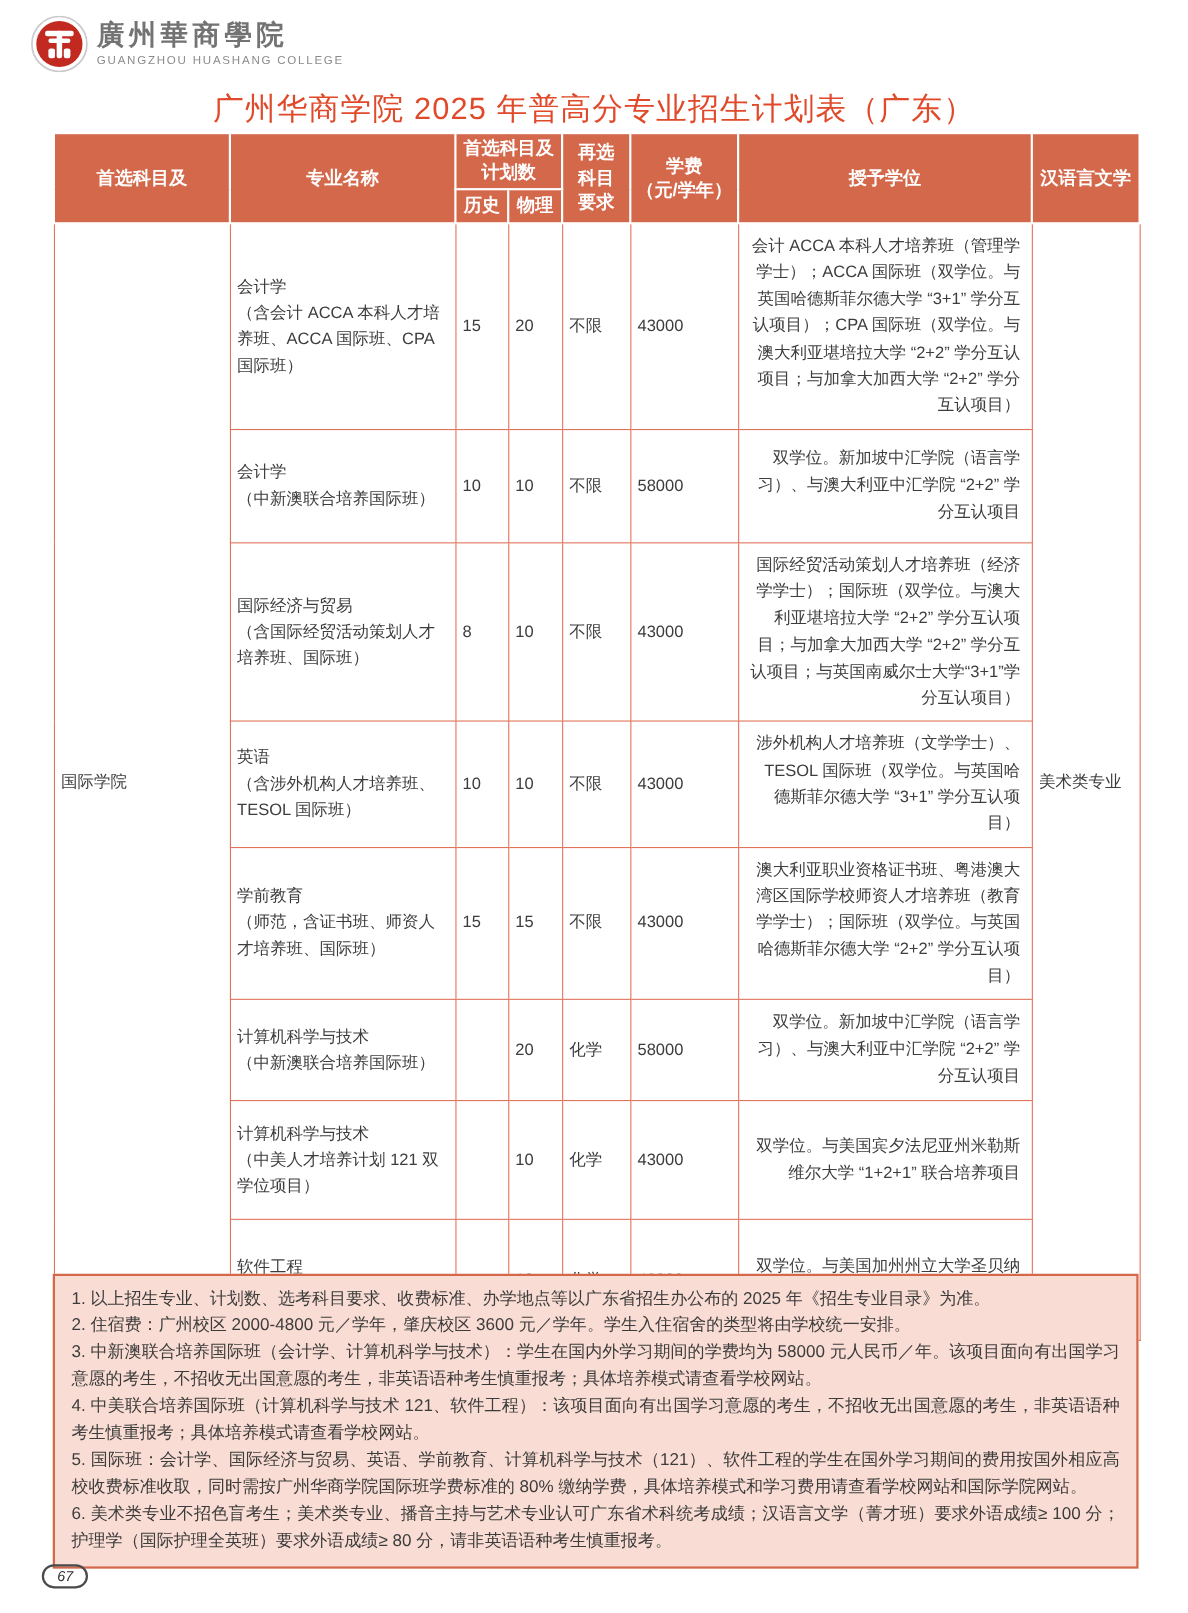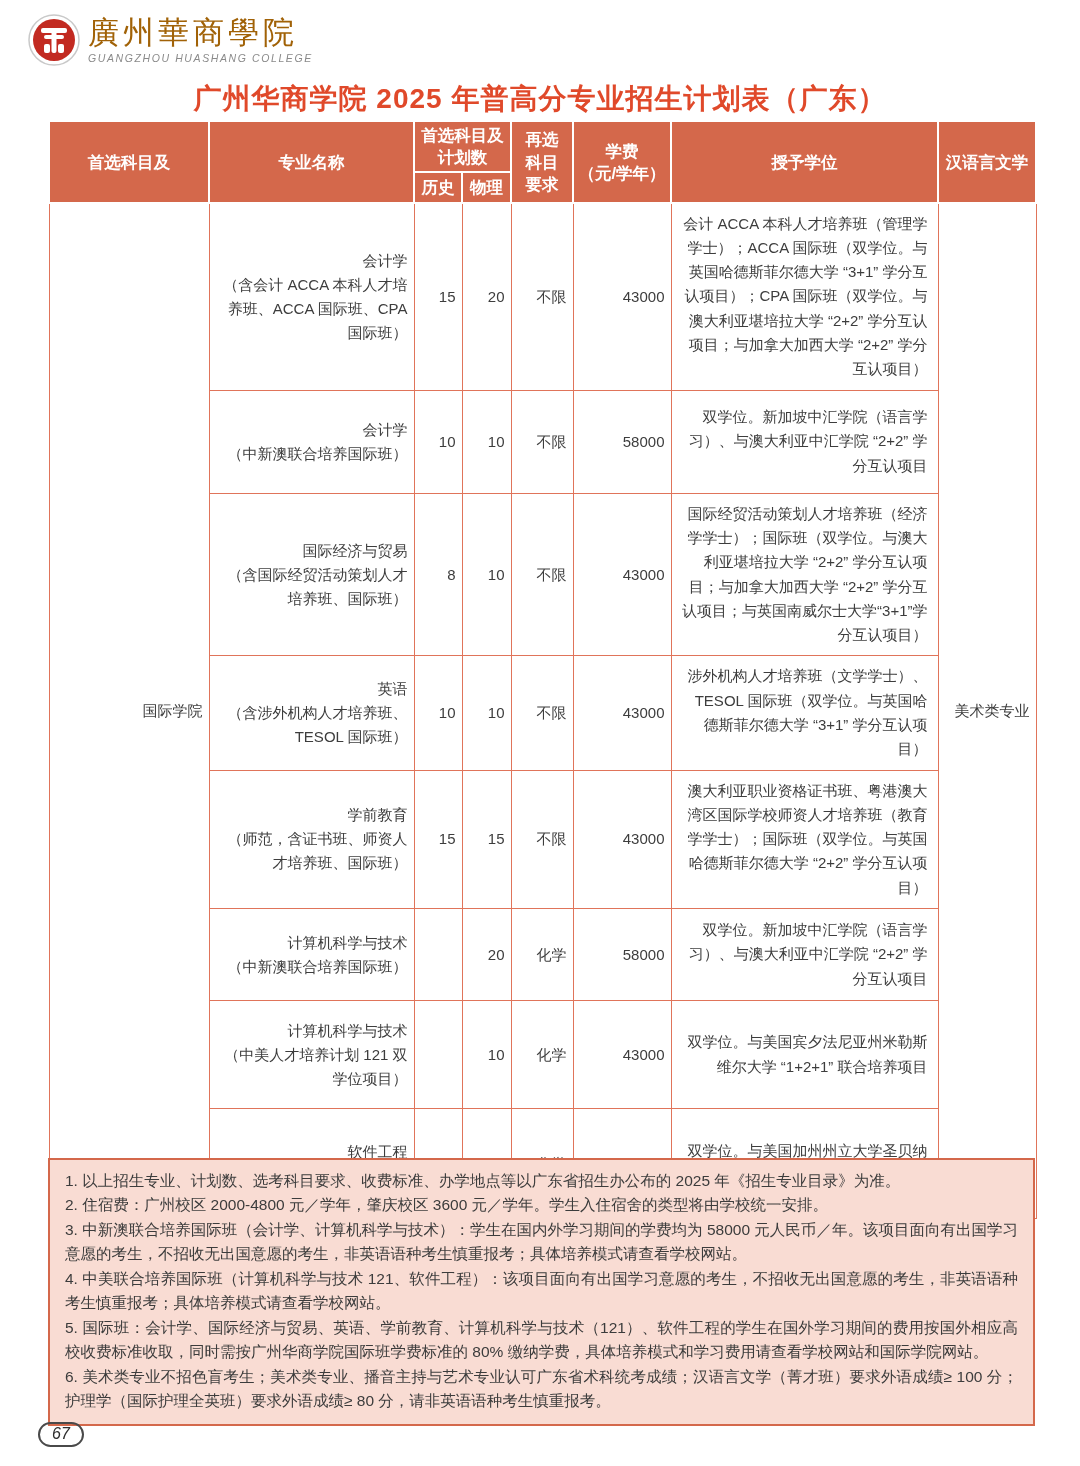--- a/index.html
+++ b/index.html
@@ -12,42 +12,41 @@
     color: #3d3d3d;
     overflow: hidden;
   }
 
   
   .logo-block { position: absolute; left: 28px; top: 14px; display: flex; align-items: center; }
   .logo-seal { width: 52px; height: 52px; flex: 0 0 auto; }
   .logo-text { margin-left: 8px; }
   .logo-cn {
     font-family: "Liberation Serif", serif;
-    font-weight: normal;
-    font-size: 31px;
-    color: #a16207;
+    font-weight: bold;
+    font-size: 25px;
+    color: #737373;
     letter-spacing: 4px;
     line-height: 1.1;
   }
   .logo-en {
     font-size: 10.5px;
     color: #8a8a8a;
     letter-spacing: 1.6px;
     margin-top: 2px;
-    font-style: italic;
   }
 
   
   .page-title {
     position: absolute;
     top: 80px; left: 0;
     width: 100%;
     text-align: center;
     font-size: 28px;
-    font-weight: bold;
+    font-weight: normal;
     color: #e0492a;
     letter-spacing: 1px;
   }
 
   
   .plan-table {
     position: absolute;
     left: 48px; top: 120px;
     border-collapse: collapse;
     table-layout: fixed;
@@ -65,21 +64,21 @@
     vertical-align: middle;
     padding: 2px;
   }
   .plan-table thead tr:nth-child(1) { height: 46px; }
   .plan-table thead tr:nth-child(2) { height: 31px; }
   .plan-table td {
     border: 1px solid #e0745a;
     background: #ffffff;
     font-size: 15px;
     color: #3d3d3d;
-    text-align: right;
+    text-align: left;
     vertical-align: middle;
     white-space: pre-line;
     line-height: 1.6;
     padding: 6px 6px;
   }
   .plan-table td.degree-cell {
     text-align: right;
     padding: 8px 10px;
     line-height: 1.62;
   }
@@ -109,21 +108,21 @@
     text-align: justify;
   }
 
   
   .page-number {
     position: absolute;
     left: 38px; top: 1422px;
     border: 2px solid #4a4a4a;
     border-radius: 16px;
     padding: 1px 12px 2px 12px;
-    font-size: 16px;
+    font-size: 13px;
     font-style: italic;
     color: #2e2e2e;
   }
 </style>
 </head>
 <body>
 
 <div class="logo-block">
   <svg class="logo-seal" viewBox="0 0 52 52">
     <circle cx="26" cy="26" r="25" fill="#ffffff" stroke="#c9c9c9" stroke-width="1.5"></circle>

